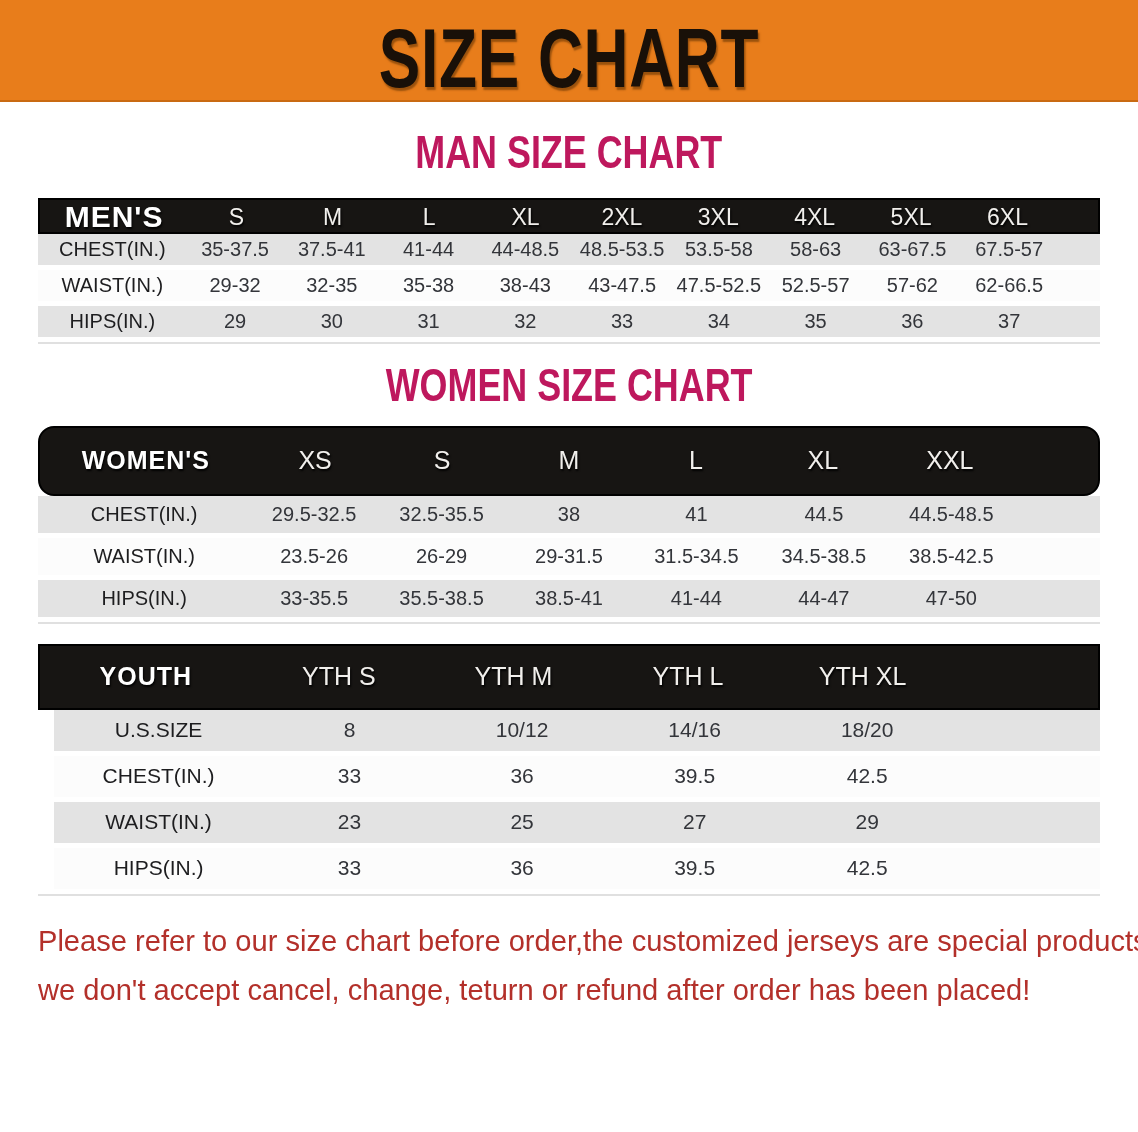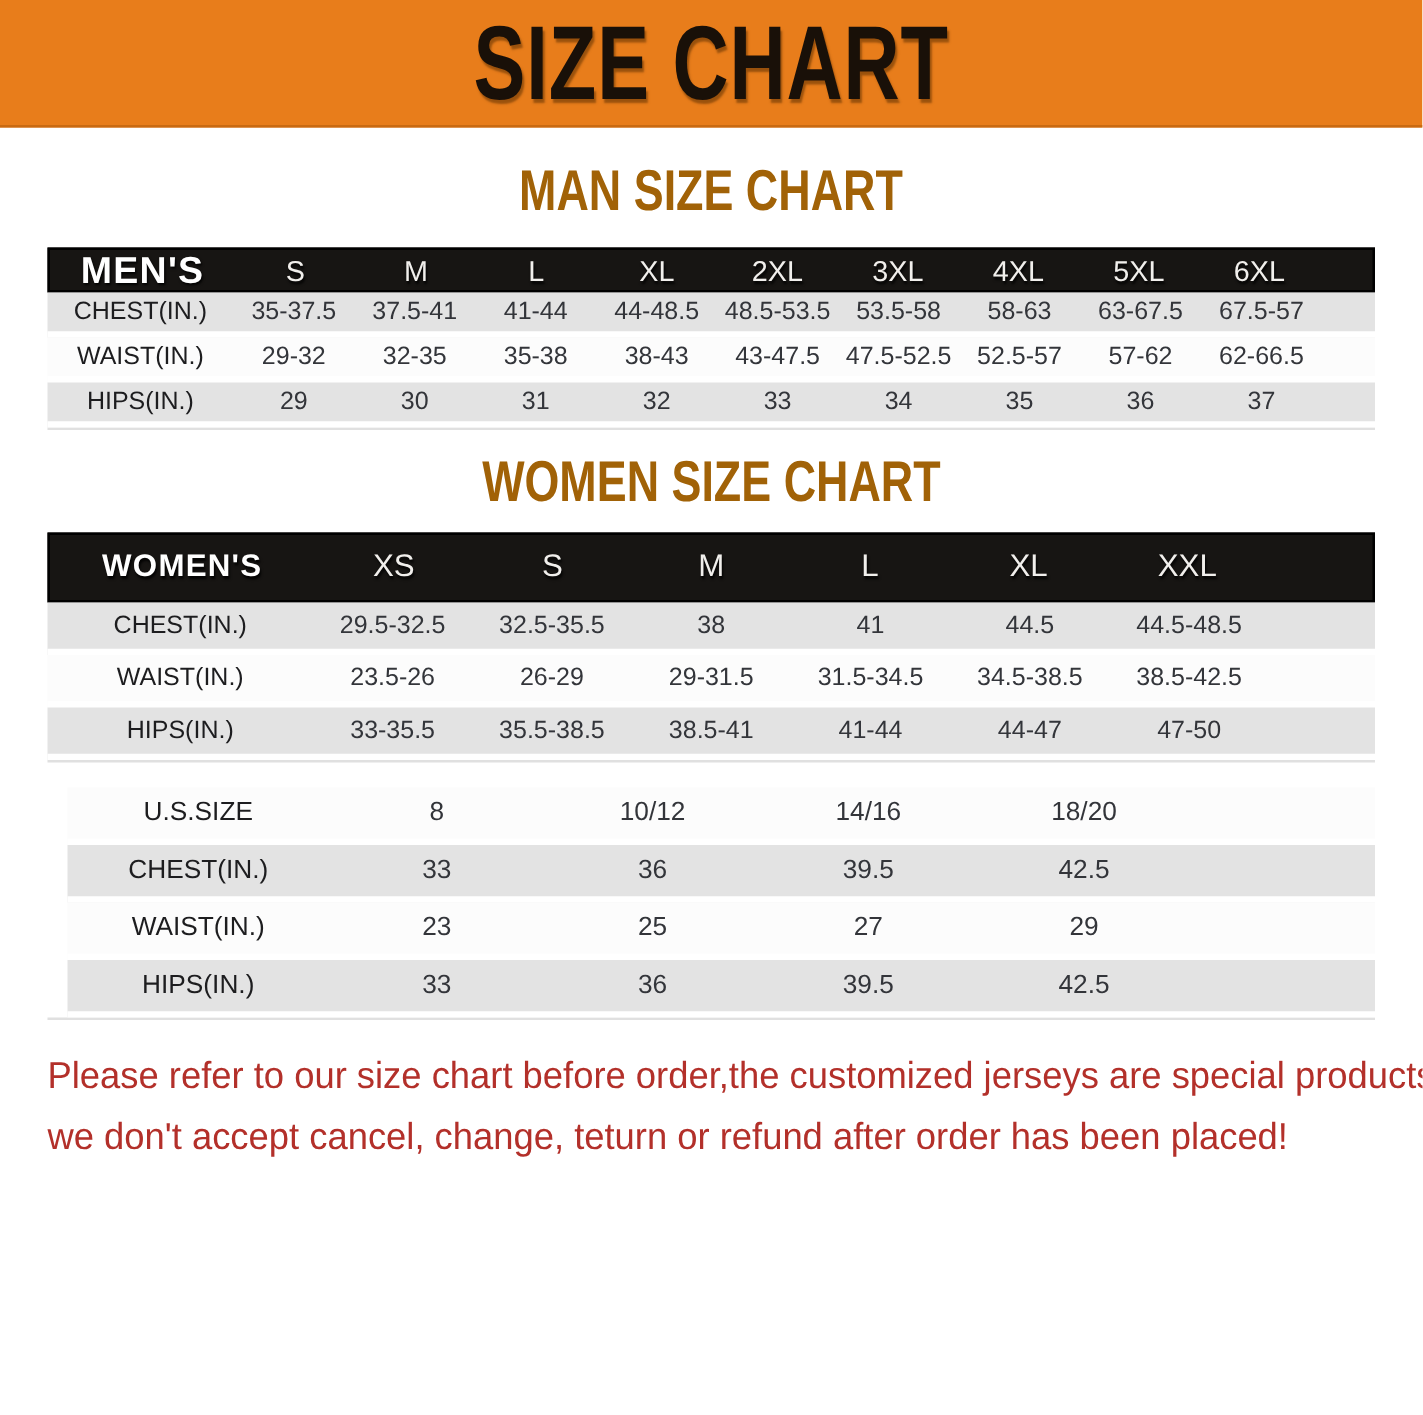--- a/index.html
+++ b/index.html
@@ -4,51 +4,51 @@
 <style>
   html,body{margin:0;padding:0;}
   body{
     width:1138px;height:1132px;overflow:hidden;background:#ffffff;
     font-family:"Liberation Sans","DejaVu Sans",sans-serif;
     position:relative;
   }
   
   .banner{
     height:100px;background:#E87D1B;border-bottom:2px solid #c96a12;
-    display:flex;align-items:center;justify-content:center;
+    display:flex;align-items:flex-end;justify-content:center;
   }
   .banner-title{
     font-size:84px;font-weight:800;color:#191008;line-height:1;
     display:inline-block;transform:scaleX(0.74);letter-spacing:1px;
     text-shadow:2px 3px 2px rgba(90,45,0,0.55);
     white-space:nowrap;
   }
   
   .section-heading{
-    text-align:center;margin:0;color:#a16207;font-weight:800;line-height:1.05;
+    text-align:center;margin:0;color:#be185d;font-weight:800;line-height:1.05;
   }
   .section-heading span{display:inline-block;transform:scaleX(0.78);white-space:nowrap;}
   .h-man{margin-top:26px;font-size:46px;}
   .h-women{margin-top:17px;font-size:46px;}
   .h-youth{margin-top:52px;font-size:46px;}
   
   .size-table{margin:0 38px;width:1062px;border-bottom:2px solid #e0e0e0;}
   .m-men{margin-top:22px;}
   .m-women{margin-top:16px;}
   .m-youth{margin-top:20px;}
   .trow{display:grid;align-items:center;}
   .tbl-men   .trow{grid-template-columns:14% repeat(9,1fr) 4%;}
   .tbl-women .trow{grid-template-columns:20% repeat(6,12%) 1fr;}
   .tbl-youth .trow{grid-template-columns:20% repeat(4,16.5%) 1fr;}
   .trow.thead{
     background:#171513;color:#fff;border:2px solid #000;box-sizing:border-box;
     text-shadow:1px 2px 2px rgba(0,0,0,0.9);
   }
   .tbl-men   .trow.thead{height:36px;}
-  .tbl-women .trow.thead{height:56px;}
+  .tbl-women .trow.thead{height:70px;border-radius:16px;}
   .tbl-youth .trow.thead{height:66px;}
   .hcell{text-align:center;font-size:23px;color:#f1efec;white-space:nowrap;}
   .hcell.label{font-weight:800;font-size:30px;letter-spacing:1px;color:#ffffff;text-align:center;}
   .tbl-women .hcell,.tbl-youth .hcell{font-size:25px;}
   .trow.data{border-bottom:5px solid #ffffff;box-sizing:border-box;}
   .trow.data:nth-child(even){background:#E3E3E3;}
   .trow.data:nth-child(odd){background:#FCFCFC;}
   .tbl-men   .trow.data{height:36px;}
   .tbl-women .trow.data{height:42px;}
   .tbl-youth .trow.data{height:46px;margin-left:16px;}
@@ -165,20 +165,28 @@
         <div class="cell">41-44</div>
         <div class="cell">44-47</div>
         <div class="cell">47-50</div>
         <div class="cell spacer"></div>
       </div>
     </div>
 </section>
 
 <section>
   <div class="size-table tbl-youth m-youth">
+      <div class="trow thead">
+        <div class="hcell label">YOUTH</div>
+        <div class="hcell">YTH S</div>
+        <div class="hcell">YTH M</div>
+        <div class="hcell">YTH L</div>
+        <div class="hcell">YTH XL</div>
+        <div class="hcell spacer"></div>
+      </div>
       <div class="trow data">
         <div class="cell label">U.S.SIZE</div>
         <div class="cell">8</div>
         <div class="cell">10/12</div>
         <div class="cell">14/16</div>
         <div class="cell">18/20</div>
         <div class="cell spacer"></div>
       </div>
       <div class="trow data">
         <div class="cell label">CHEST(IN.)</div>

